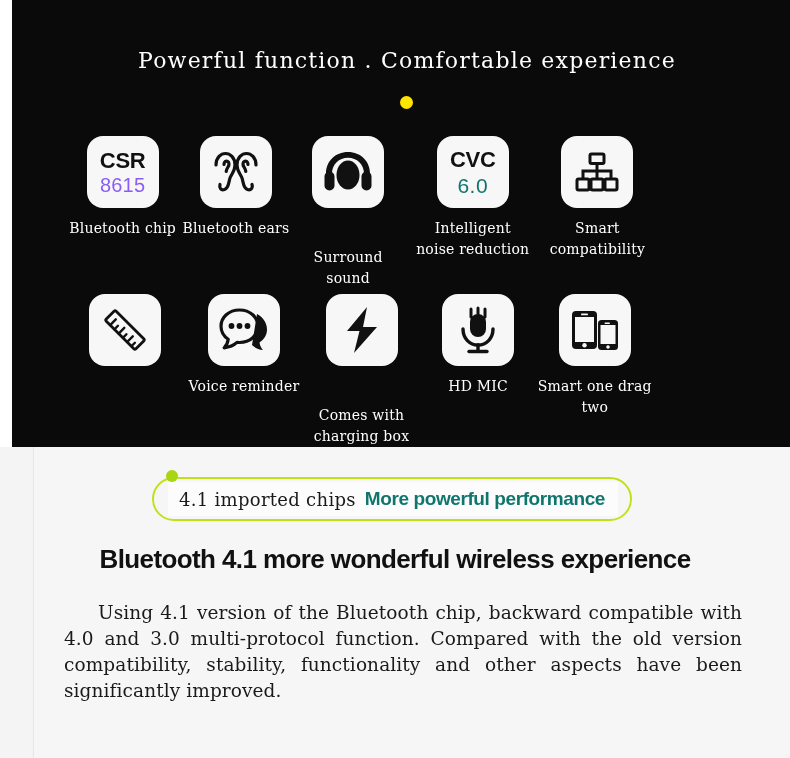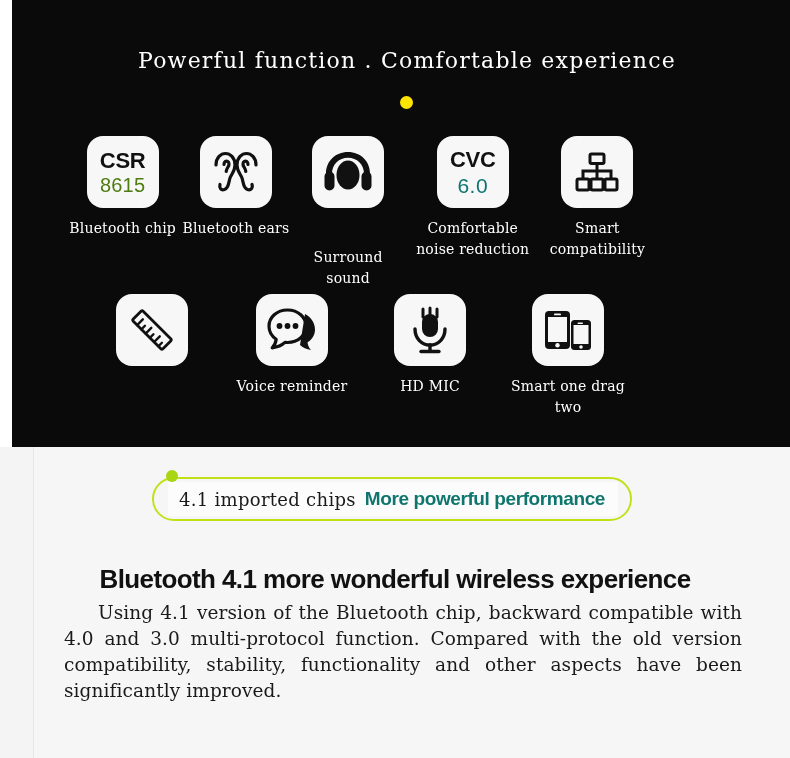--- a/index.html
+++ b/index.html
@@ -53,21 +53,21 @@
 
   .grid {
     position: absolute;
     left: 0;
     top: 136px;
     width: 790px;
   }
   .row {
     display: flex;
     width: 641px;
-    justify-content: center;
+    justify-content: flex-end;
   }
   .row.row2 { margin-top: 5px; }
   .cell {
     width: 138px;
     display: flex;
     flex-direction: column;
     align-items: center;
   }
   .cell.c0 { margin-left: 55px; }
   .cell.c1 { margin-left: 2px; }
@@ -97,21 +97,21 @@
   .tile-text .big {
     font-family: "Liberation Sans", sans-serif;
     font-weight: bold;
     font-size: 22px;
     color: #111;
     letter-spacing: -0.3px;
   }
   .tile-text .small {
     font-family: "Liberation Sans", sans-serif;
     font-size: 20px;
-    color: #4d7c0f;
+    color: #8b5cf6;
     margin-top: 3px;
     letter-spacing: 0.2px;
   }
   .tile-text .thin {
     font-family: "Liberation Sans", sans-serif;
     font-size: 21px;
     color: #0f766e;
     margin-top: 4px;
     letter-spacing: 0.5px;
   }
@@ -199,21 +199,21 @@
     font-weight: bold;
     font-size: 19px;
     color: #0f766e;
     margin-left: 9px;
     letter-spacing: -0.4px;
   }
 
   .subheading {
     position: absolute;
     left: 0;
-    top: 564px;
+    top: 544px;
     width: 790px;
     text-align: center;
     font-family: "Liberation Sans", sans-serif;
     font-weight: bold;
     font-size: 26px;
     color: #111111;
     letter-spacing: -0.6px;
     white-space: nowrap;
   }
 
@@ -281,21 +281,21 @@
           <div class="label">Surround sound</div>
         </div>
 
         <div class="cell c3">
           <div class="tile">
             <div class="tile-text">
               <span class="big">CVC</span>
               <span class="thin">6.0</span>
             </div>
           </div>
-          <div class="label wide">Comfortable
+          <div class="label wide">Intelligent
 noise reduction</div>
         </div>
 
         <div class="cell c4">
           <div class="tile">
             <svg width="46" height="42" viewBox="0 0 46 42">
               <g fill="none" stroke="#111" stroke-width="3">
                 <rect x="16" y="3" width="14" height="9.5" rx="1.5"></rect>
                 <rect x="3" y="28" width="12" height="11" rx="1.5"></rect>
                 <rect x="17" y="28" width="12" height="11" rx="1.5"></rect>
@@ -335,20 +335,29 @@
               <path d="M38 7 C44 10 48 16 48 22.5 C48 28 45 32.5 40.5 35.5 C41 39 42.5 41.5 44 43 C39.5 42.5 35.5 40.5 33 38" fill="#111"></path>
               <path d="M20.5 3 C9.8 3 2 10.2 2 19.2 C2 24.5 4.8 29.2 9.2 32.2 C8.8 35.8 7.2 38.8 5.2 40.8 C10.5 40.2 15.2 38 18 35.4 C18.8 35.5 19.6 35.5 20.5 35.5 C31.2 35.5 39 28.3 39 19.2 C39 10.2 31.2 3 20.5 3 Z" fill="none" stroke="#111" stroke-width="3.2" stroke-linejoin="round"></path>
               <circle cx="12.5" cy="19" r="2.9" fill="#111"></circle>
               <circle cx="20.5" cy="19" r="2.9" fill="#111"></circle>
               <circle cx="28.5" cy="19" r="2.9" fill="#111"></circle>
             </svg>
           </div>
           <div class="label">Voice reminder</div>
         </div>
 
+        <div class="cell c2">
+          <div class="tile">
+            <svg width="42" height="50" viewBox="0 0 42 50">
+              <path d="M26 2 L6 26 L18.5 26 L13 48 L36 22 L22 22 Z" fill="#111"></path>
+            </svg>
+          </div>
+          <div class="label">Comes with
+charging box</div>
+        </div>
 
         <div class="cell c3">
           <div class="tile">
             <svg width="44" height="48" viewBox="0 0 44 48">
               <g stroke="#111" stroke-width="3" stroke-linecap="round" fill="none">
                 <path d="M15 3 L15 11"></path>
                 <path d="M22 2 L22 10"></path>
                 <path d="M29 3 L29 11"></path>
               </g>
               <rect x="14" y="8" width="16" height="23" rx="8" fill="#111"></rect>

